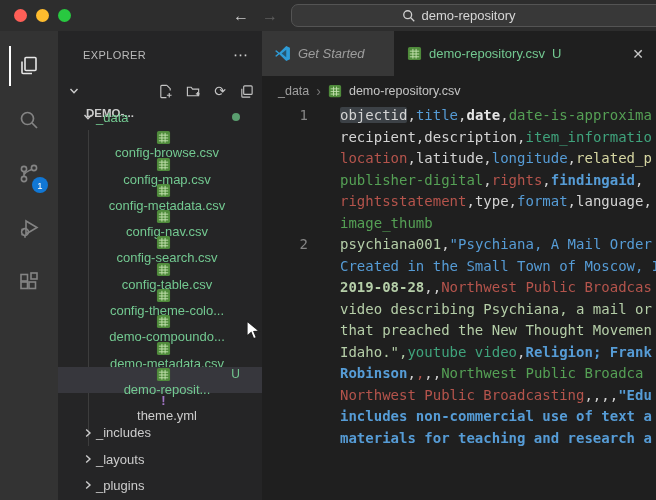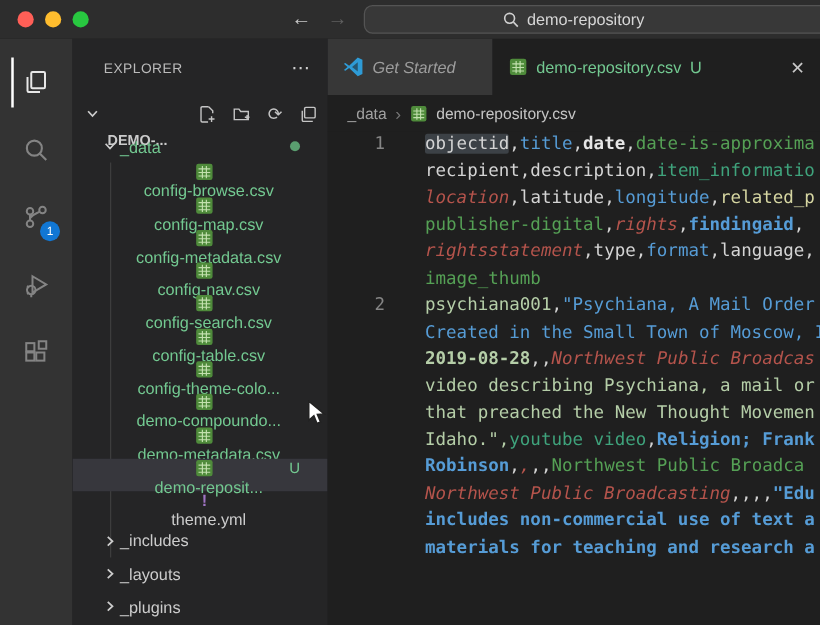--- a/index.html
+++ b/index.html
@@ -69,21 +69,21 @@
   .code { flex:1; overflow:hidden; font-family:"DejaVu Sans Mono", monospace; font-size:14px; }
   .crow { height:21.5px; line-height:21.5px; white-space:pre; position:relative; padding-left:78px; }
   .ln { position:absolute; left:0; top:0; width:46px; text-align:right; color:#858585; }
   .hl { background:#3c4146; border-radius:2px; }
   .tk-def { color:var(--tdef); }
   .tk-bw  { color:var(--tbw); font-weight:bold; }
   .tk-blue { color:var(--tblue); }
   .tk-blueb { color:var(--tblue); font-weight:bold; }
   .tk-green { color:var(--tgreen); }
   .tk-teal { color:var(--tteal); }
-  .tk-red { color:var(--tred);font-style:italic; }
+  .tk-red { color:var(--tred); }
   .tk-pg { color:var(--tpg); }
   .tk-pgb { color:var(--tpg); font-weight:bold; }
   .tk-py { color:var(--tpy); }
 
   .cursor { position:absolute; left:246px; top:320px; z-index:60; }
   svg { display:block; }
 </style>
 </head>
 <body>
 

